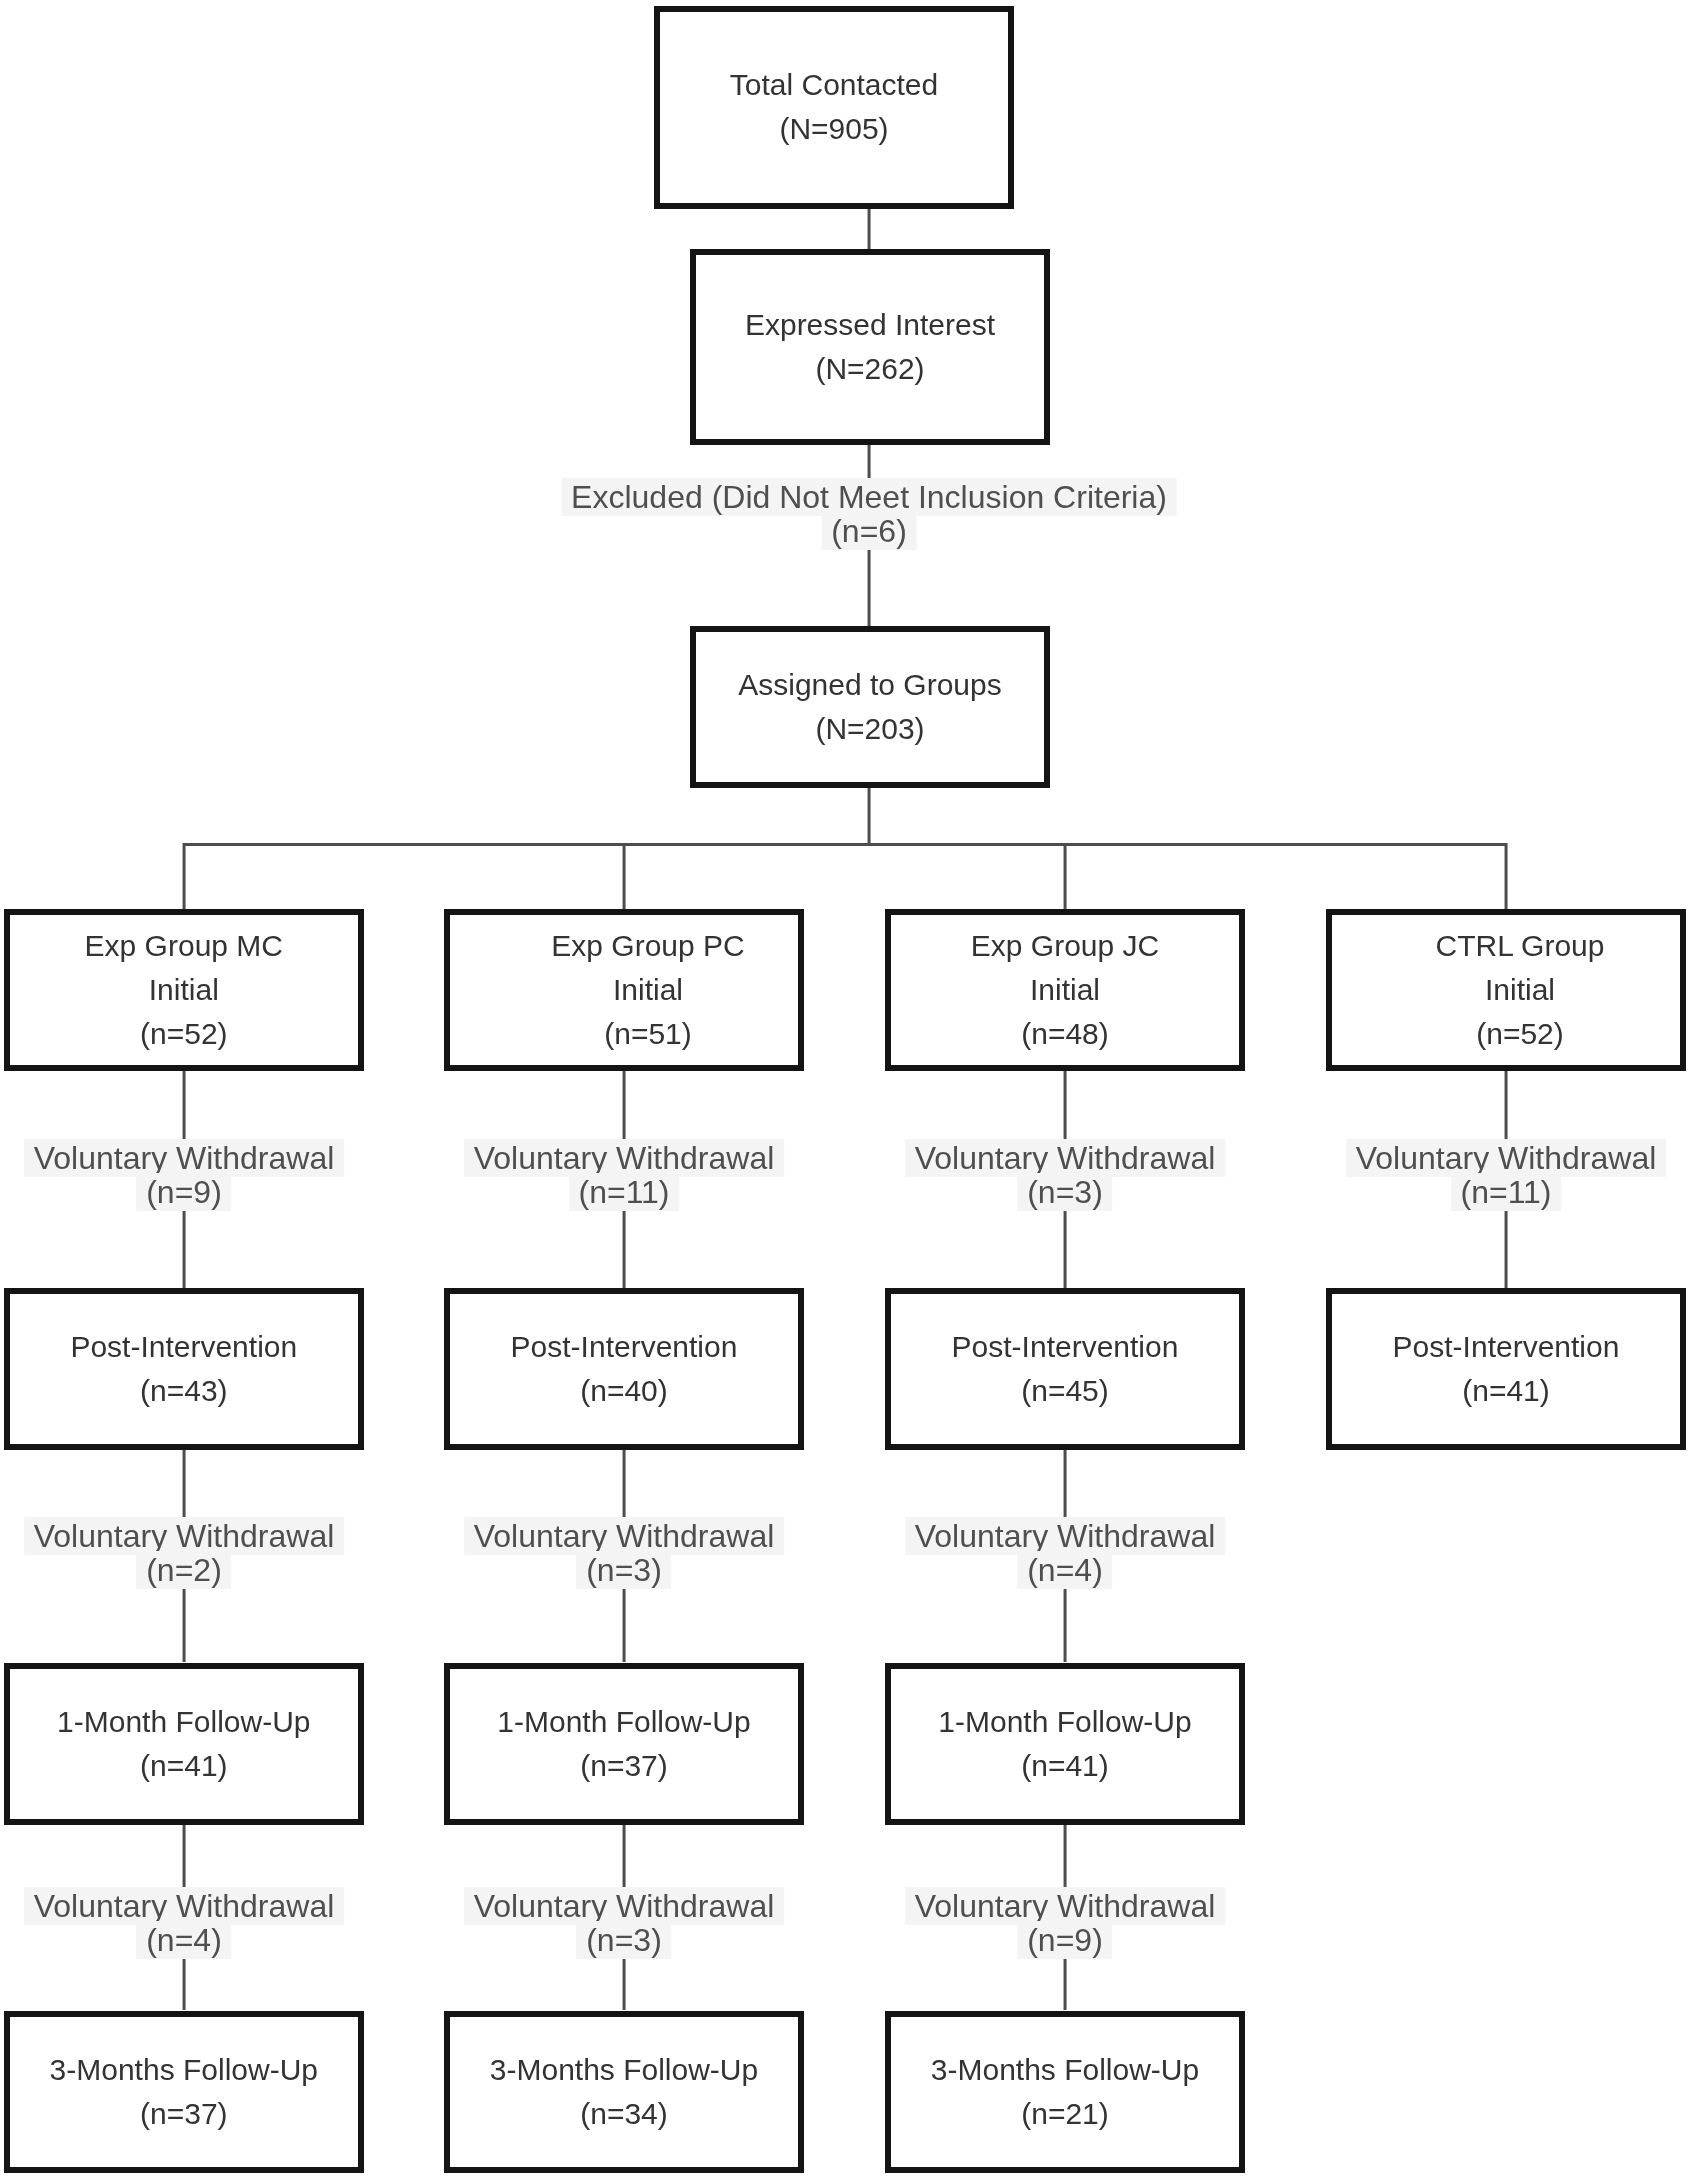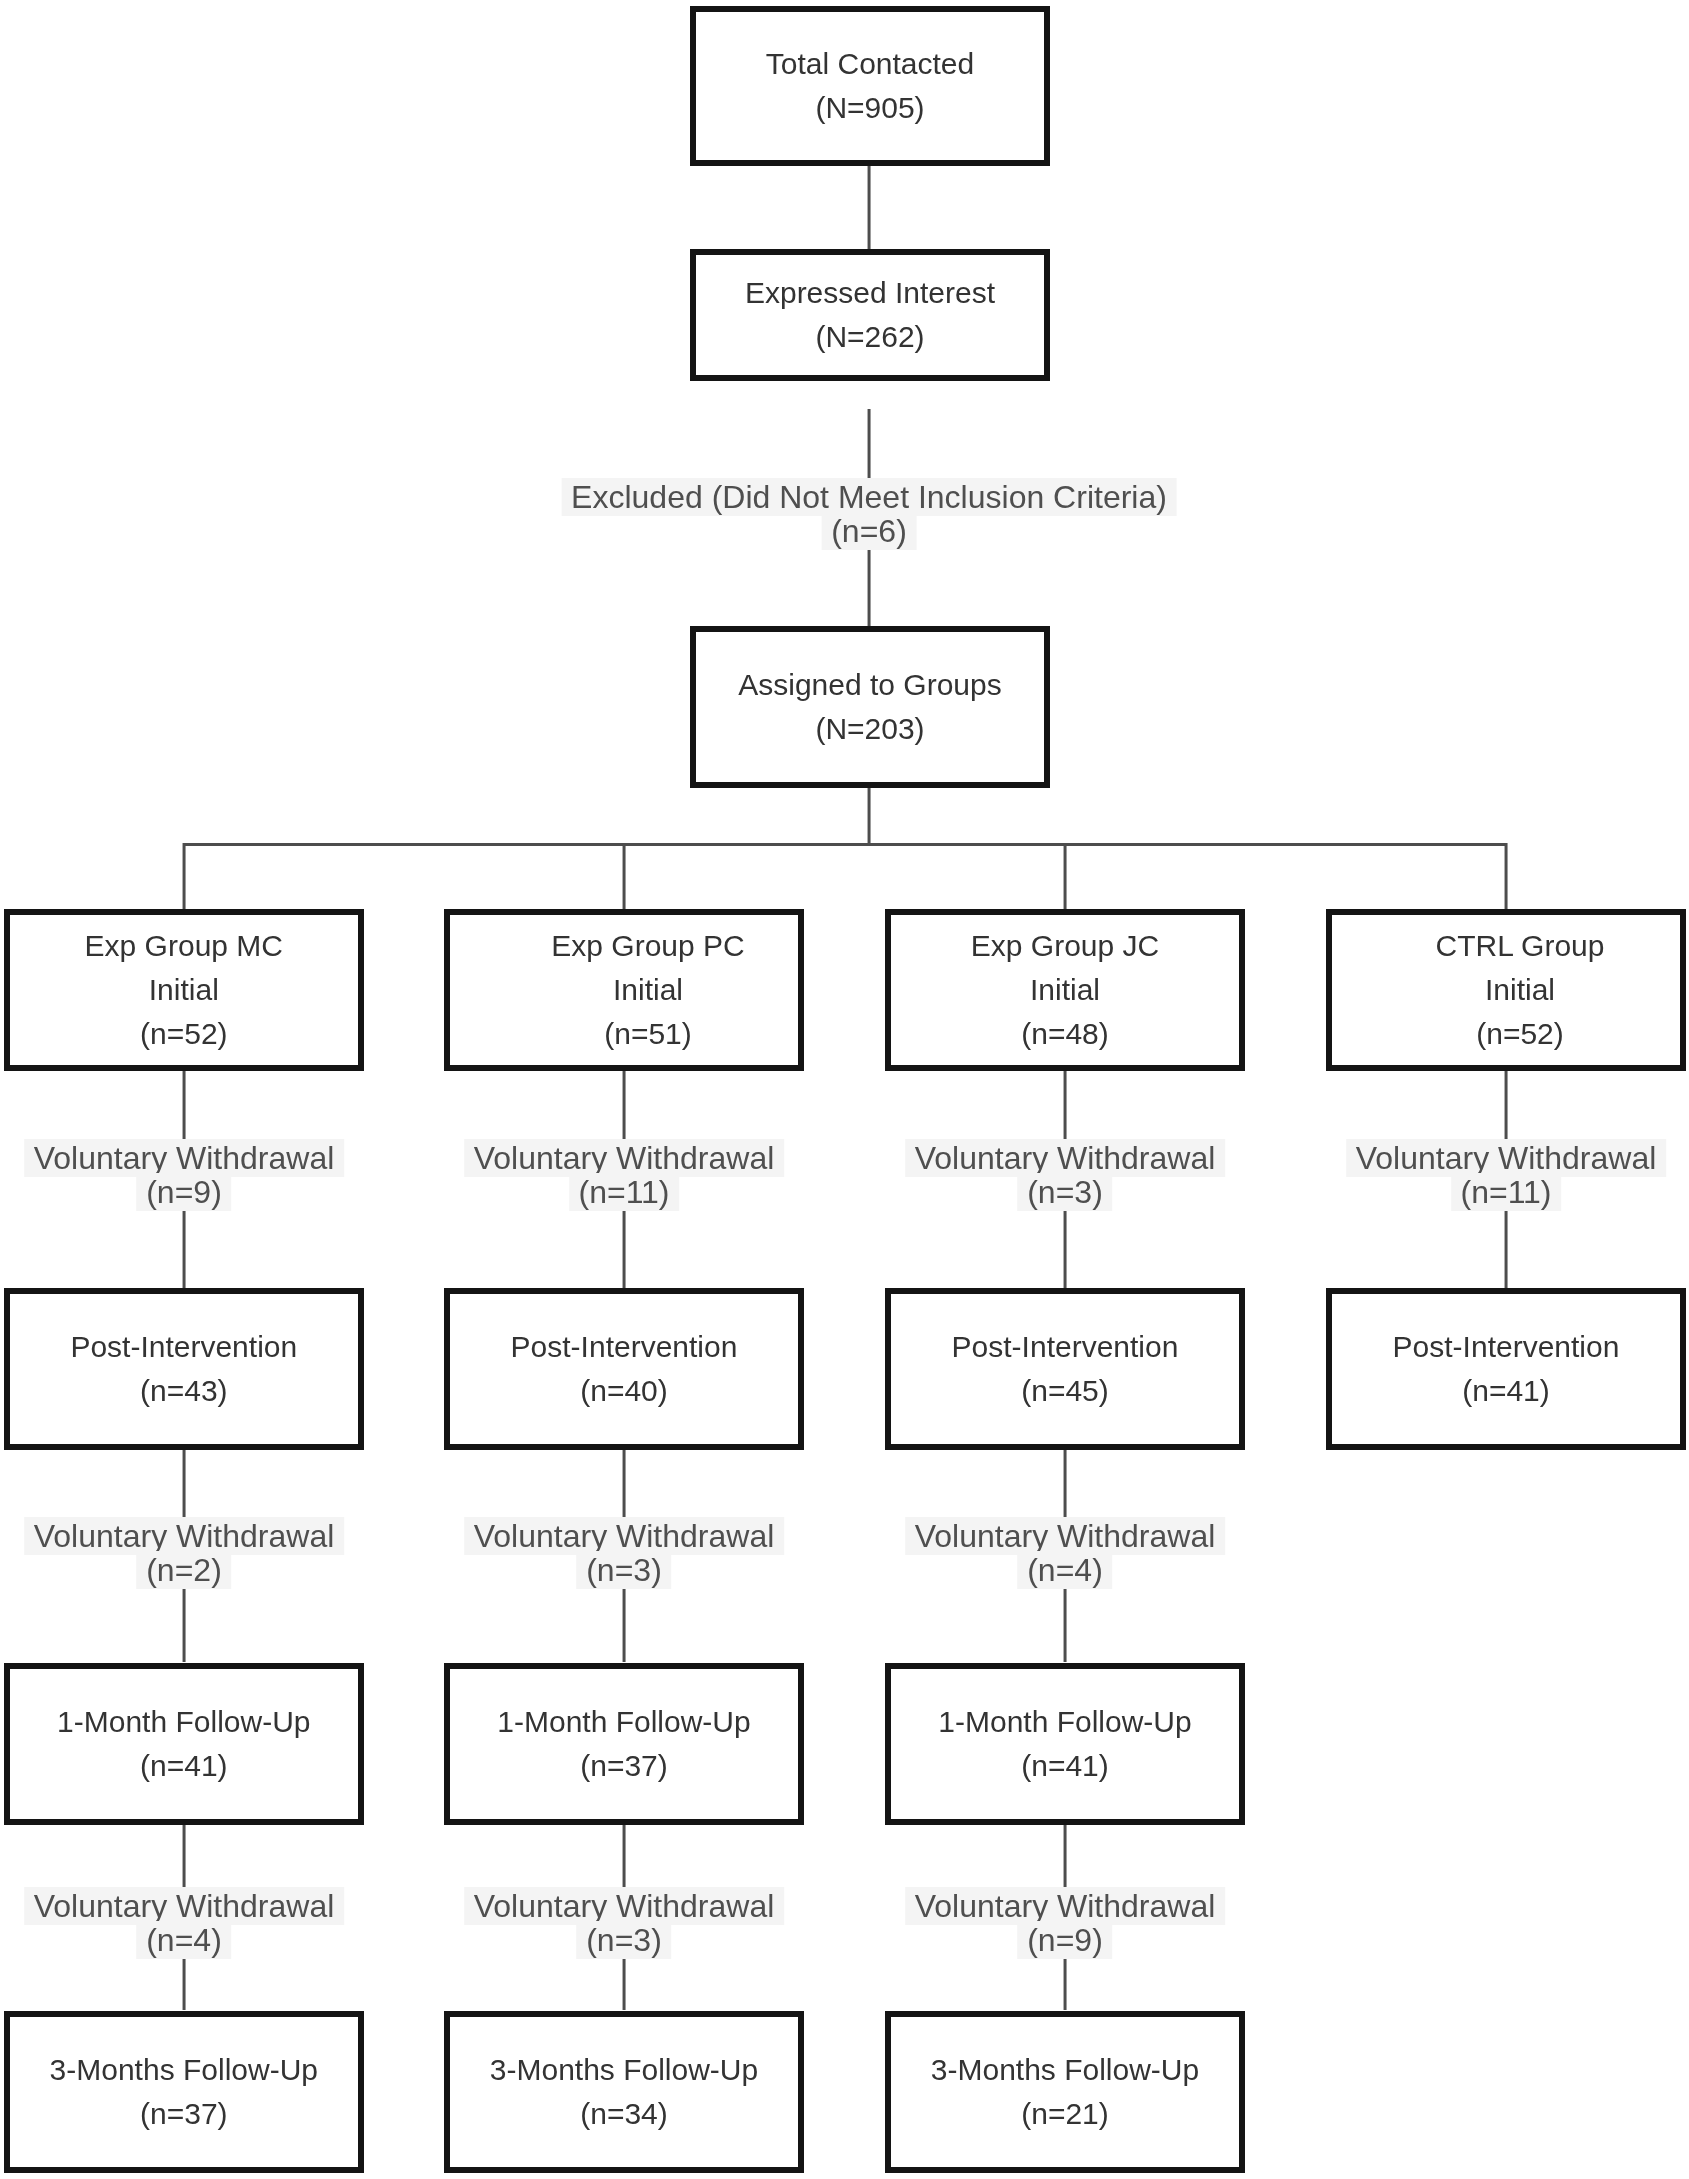--- a/index.html
+++ b/index.html
@@ -35,28 +35,28 @@
     white-space: nowrap;
     z-index: 2;
   }
   .edge-label .row span { background: #f4f4f4; padding: 1px 9.5px; }
 </style>
 </head>
 <body>
 
 <div class="canvas">
 
-  <div class="node" style="left:690px; top:5.7px; height:160px;">
+  <div class="node" style="left:654px; top:5.7px; height:203px;">
     <span>Total Contacted</span>
     <span>(N=905)</span>
   </div>
 
   <div class="vline" style="left:869px; top:165px; height:84px;"></div>
 
-  <div class="node" style="left:690px; top:249px; height:132px;">
+  <div class="node" style="left:690px; top:249px; height:196px;">
     <span>Expressed Interest</span>
     <span>(N=262)</span>
   </div>
 
   <div class="vline" style="left:869px; top:409px; height:217px;"></div>
 
   <div class="edge-label" style="left:869px; top:480px;">
     <div class="row"><span>Excluded (Did Not Meet Inclusion Criteria)</span></div>
     <div class="row"><span>(n=6)</span></div>
   </div>

